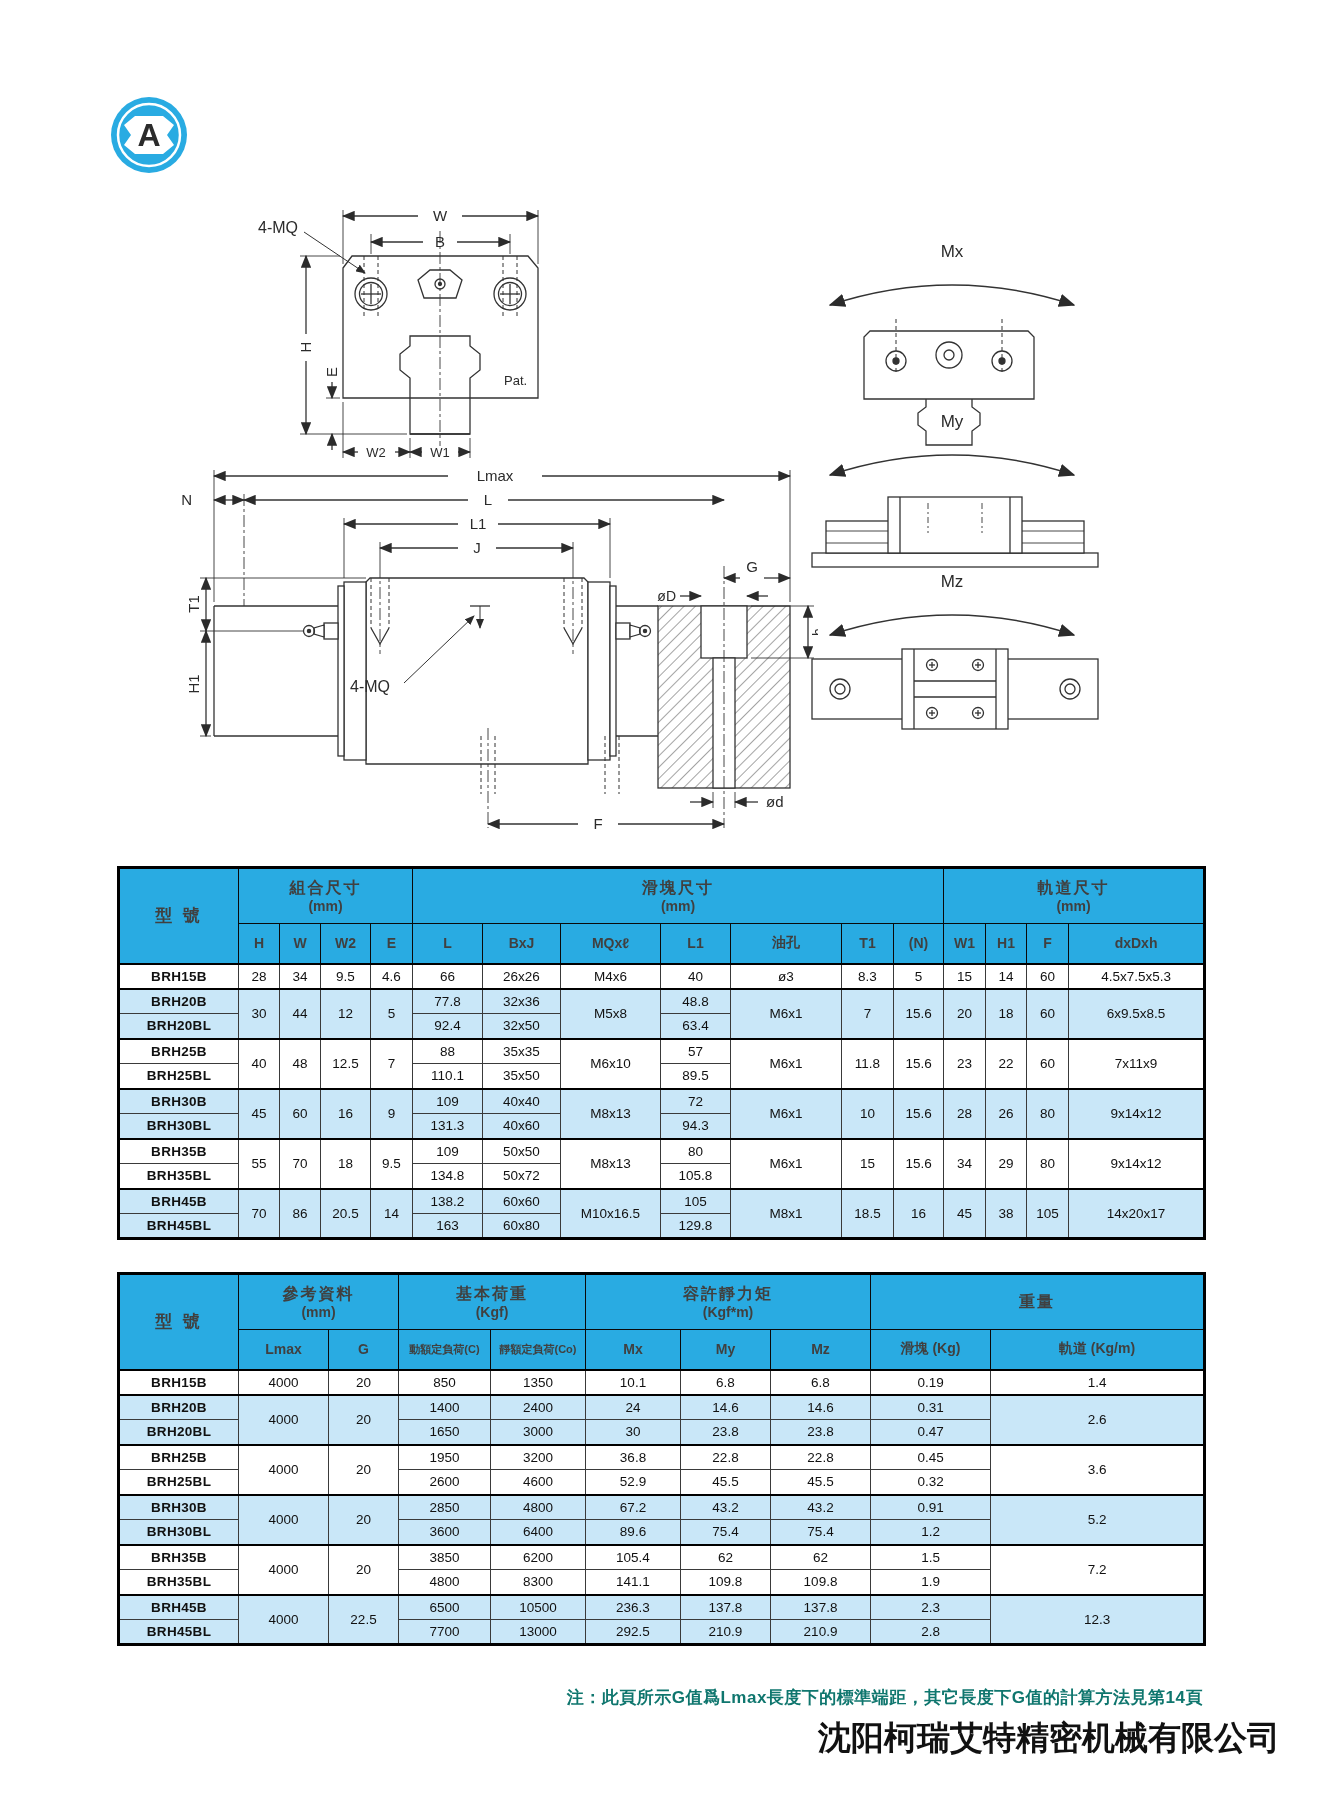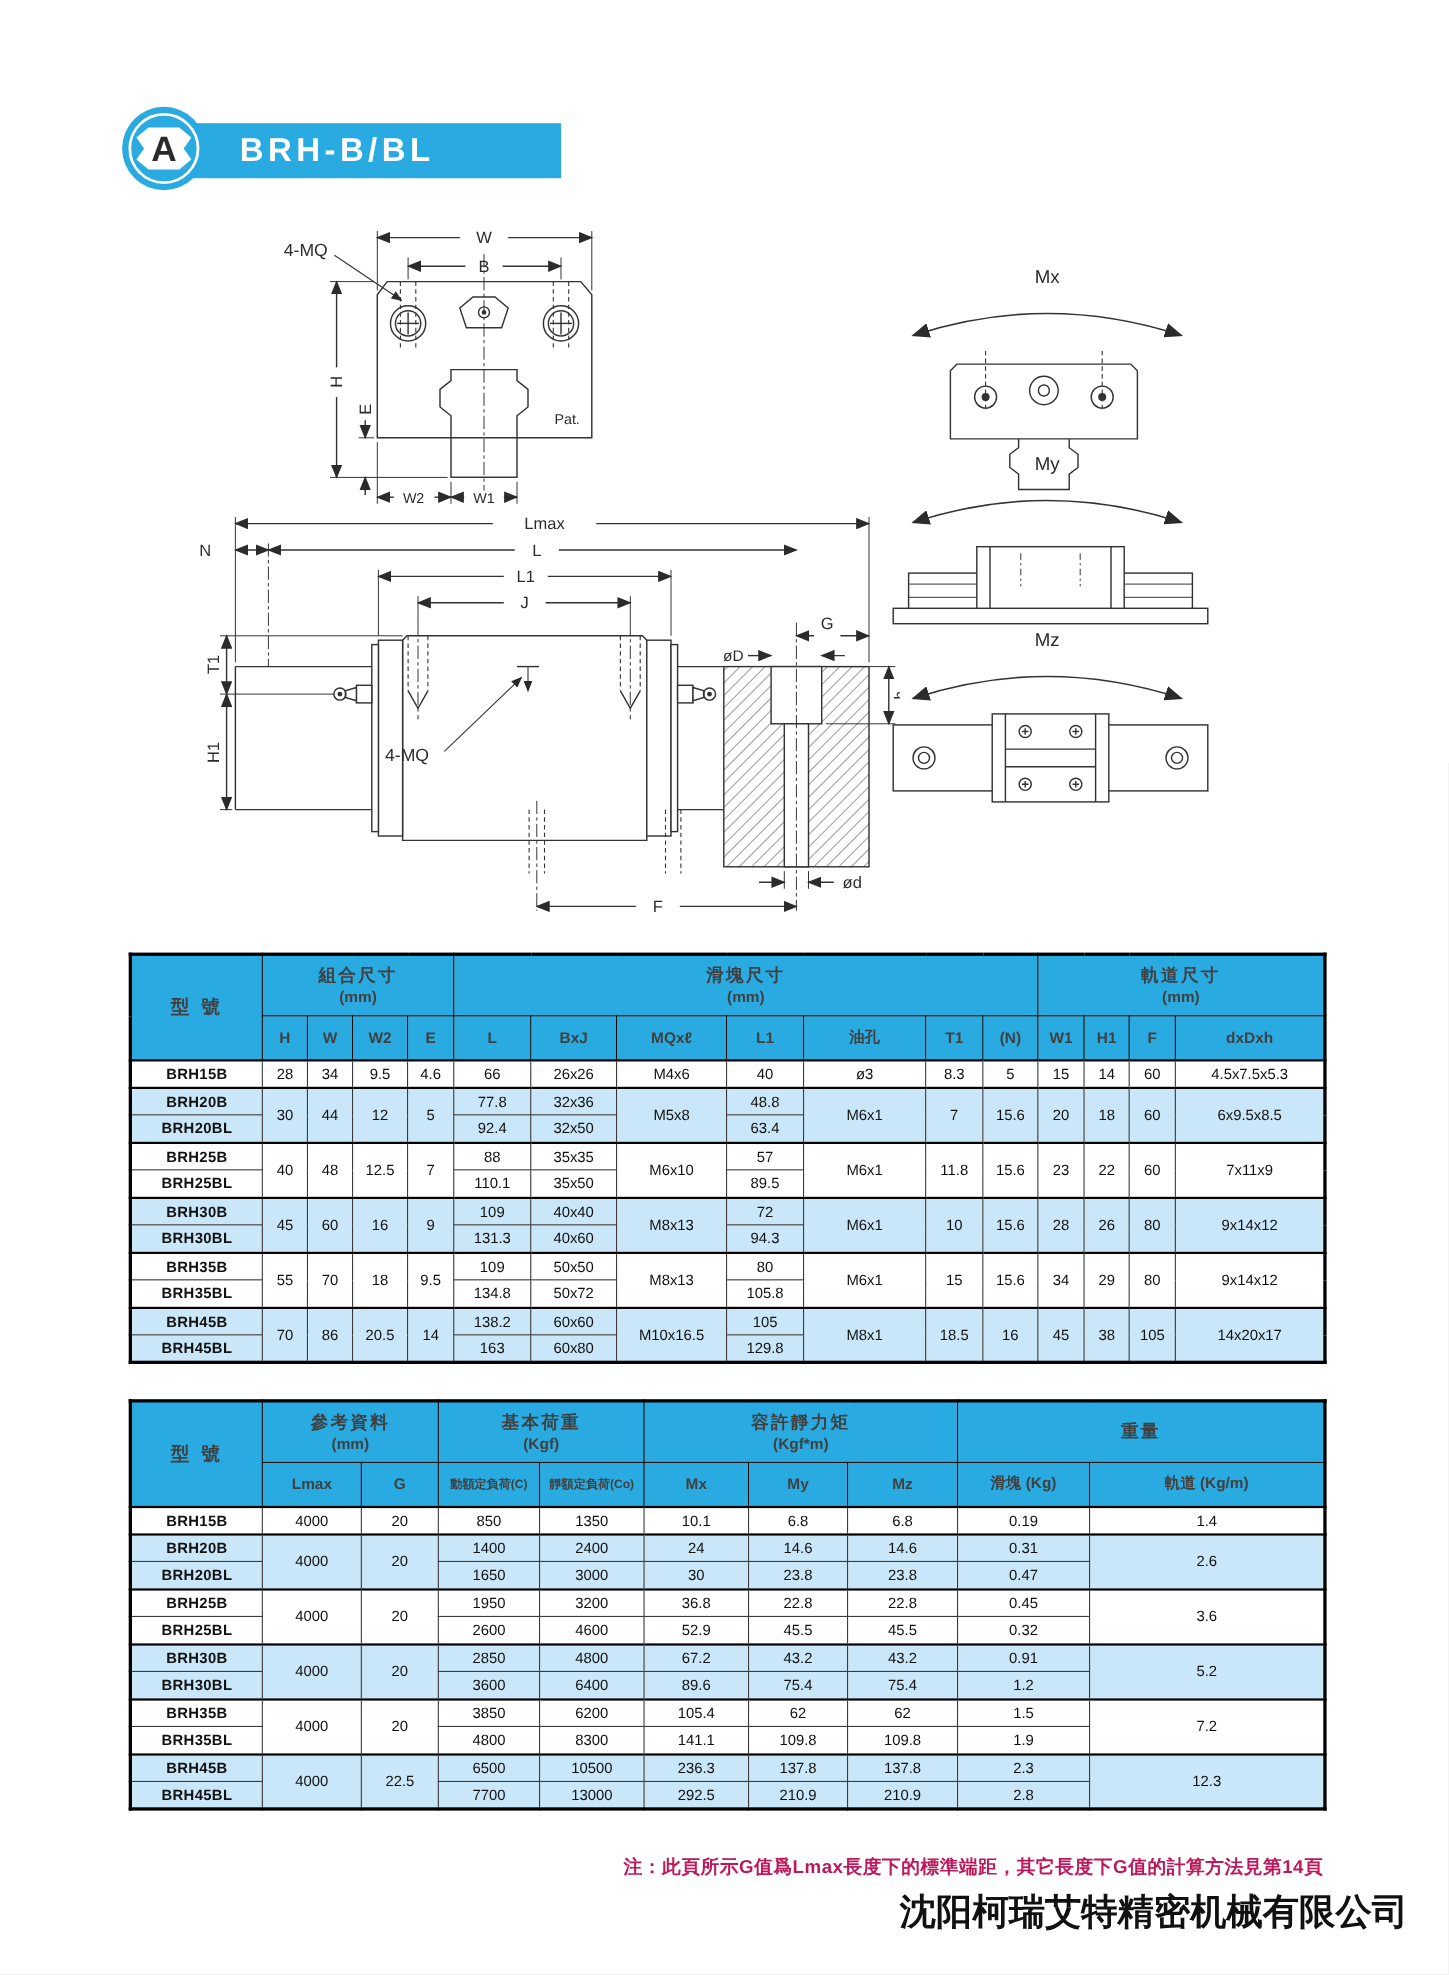--- a/index.html
+++ b/index.html
@@ -32,35 +32,32 @@
   table.spec th.model-h { font-size:17px; letter-spacing:3px; border-bottom:2px solid #000; }
   table.spec thead tr.crow th { border-bottom:2px solid #000; }
   table.spec td { border:1px solid #3a3a3a; text-align:center; vertical-align:middle;
                   height:25px; font-size:13.5px; color:#111; padding:0 2px; }
   table.spec td.model { font-weight:bold; font-size:13.5px; letter-spacing:0.3px;margin-left:48px; }
   table.spec tr.gs td { border-top:2px solid #000; }
   table.spec tr.alt td { background:#C9E7F8; }
 
   
   .note { position:absolute; left:117px; top:1686px; width:1086px; text-align:right;
-          font-size:17px; font-weight:600; color:#be185d; letter-spacing:0.5px; }
+          font-size:17px; font-weight:600; color:#0f766e; letter-spacing:0.5px; }
   .footer { position:absolute; left:806px; top:1716px; display:flex; align-items:center; }
   .create-logo { position:relative; width:148px; height:66px; }
   .create-text { position:absolute; left:24px; top:22px; font-size:20px; font-weight:bold; color:#111; letter-spacing:1px; }
   .create-line { position:absolute; left:22px; top:46px; width:120px; height:3px; background:#cc2229; }
   .company { font-size:33px; font-weight:bold; color:#111; margin-left:12px; white-space:nowrap; }
 </style>
 </head>
 <body>
 
 <div class="page">
 
-  <div class="banner">
-    <span class="banner-title">BRH-B/BL</span>
-  </div>
   <svg class="logo-badge" viewBox="0 0 78 78">
     <circle cx="39" cy="39" r="38" fill="#29ABE2"></circle>
     <circle cx="39" cy="39" r="31" fill="none" stroke="#fff" stroke-width="2.5"></circle>
     <polygon points="14,29 25,20 53,20 64,29 57,39 64,49 53,58 25,58 14,49 21,39" fill="#fff"></polygon>
     <text x="39" y="50" text-anchor="middle" font-size="32" font-weight="bold" fill="#29ABE2" font-family="DejaVu Serif, serif">A</text>
   </svg>
 
   <svg class="drawA" width="700" height="660" viewBox="0 0 700 660">
     <defs>
       <marker id="a1" markerWidth="10" markerHeight="8" refX="9" refY="4" orient="auto-start-reverse">

